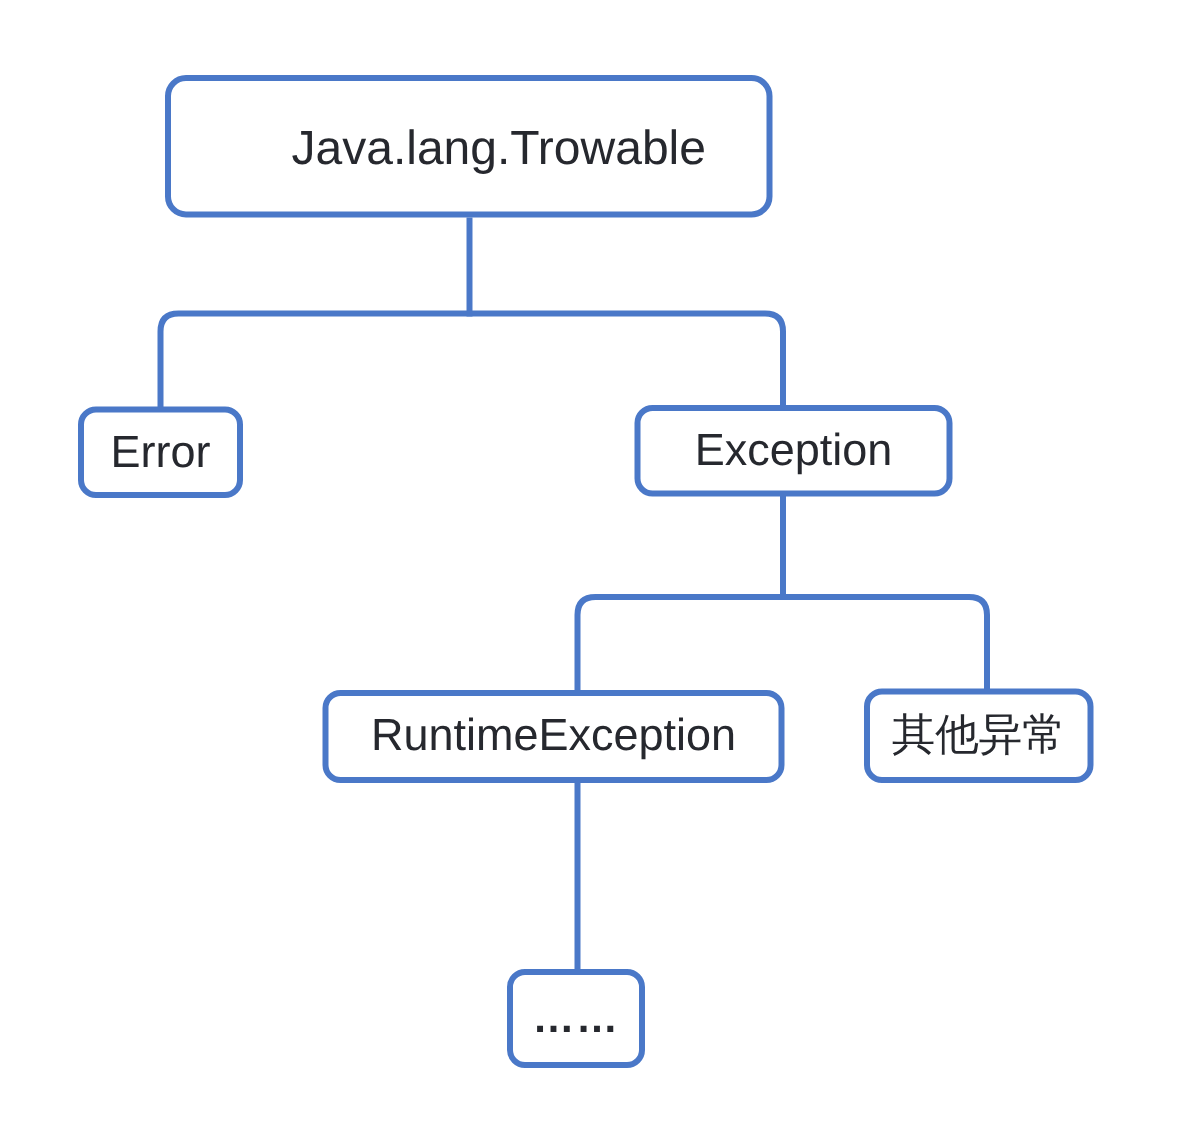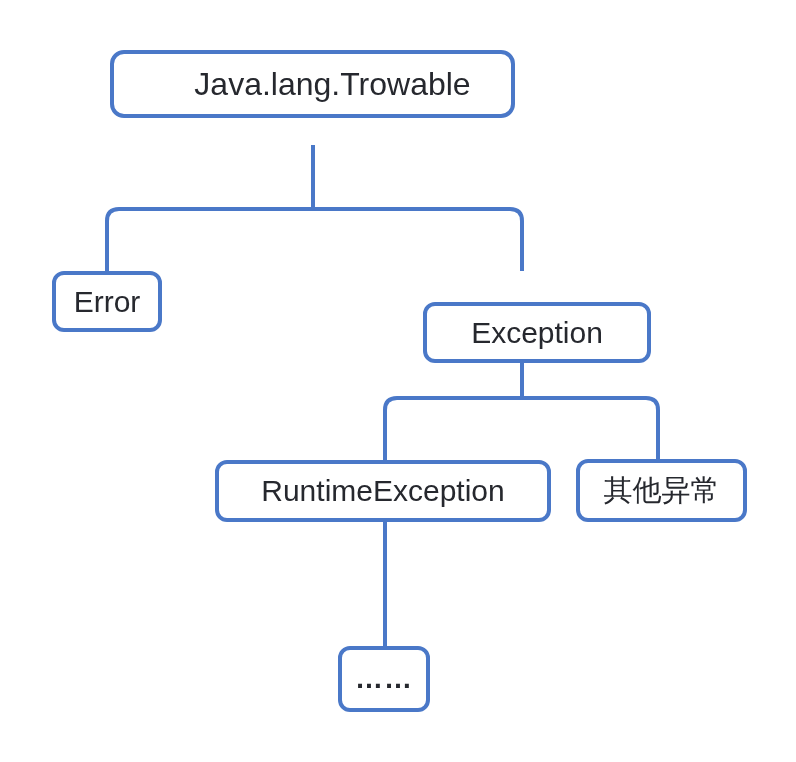--- a/index.html
+++ b/index.html
@@ -37,39 +37,38 @@
     border: 4px solid var(--node-border, #4a78c8);
     border-radius: 12px;
     background: #ffffff;
     display: flex;
     align-items: center;
     justify-content: center;
     white-space: nowrap;
     line-height: 1;
   }
   .node-throwable {
-    left: 110px; top: 50px; width: 405px; height: 68px;
+    left: 110px; top: 50px; width: 405px; height: 95px;
     font-size: 32px; border-radius: 14px; padding-left: 40px;
   }
   .node-error {
     left: 52px; top: 271px; width: 110px; height: 61px;
     font-size: 30px;
     text-align: right;
   }
   .node-exception {
-    left: 423px; top: 270px; width: 228px; height: 61px;
+    left: 423px; top: 270px; width: 212px; height: 61px;
     font-size: 30px;
-    margin-top: 32px;
   }
   .node-runtime {
-    left: 215px; top: 460px; width: 336px; height: 62px;
+    left: 215px; top: 460px; width: 308px; height: 62px;
     font-size: 30px;
   }
   .node-other {
-    left: 576px; top: 459px; width: 171px; height: 63px;
+    left: 576px; top: 459px; width: 153px; height: 63px;
     font-size: 29px;
   }
   .node-ellipsis {
     left: 338px; top: 646px; width: 92px; height: 66px;
     font-size: 28px;
     font-weight: 700;
     letter-spacing: 1px;
   }
 </style>
 </head>

